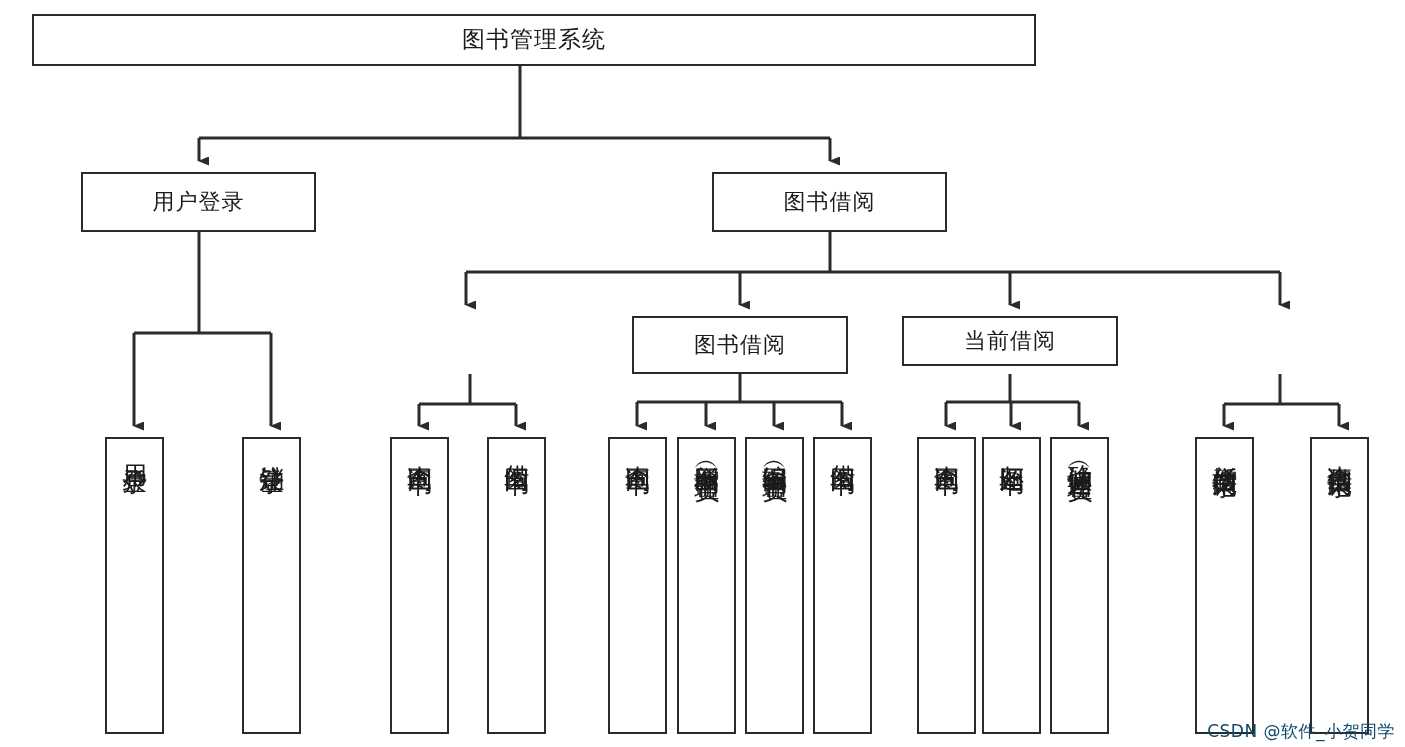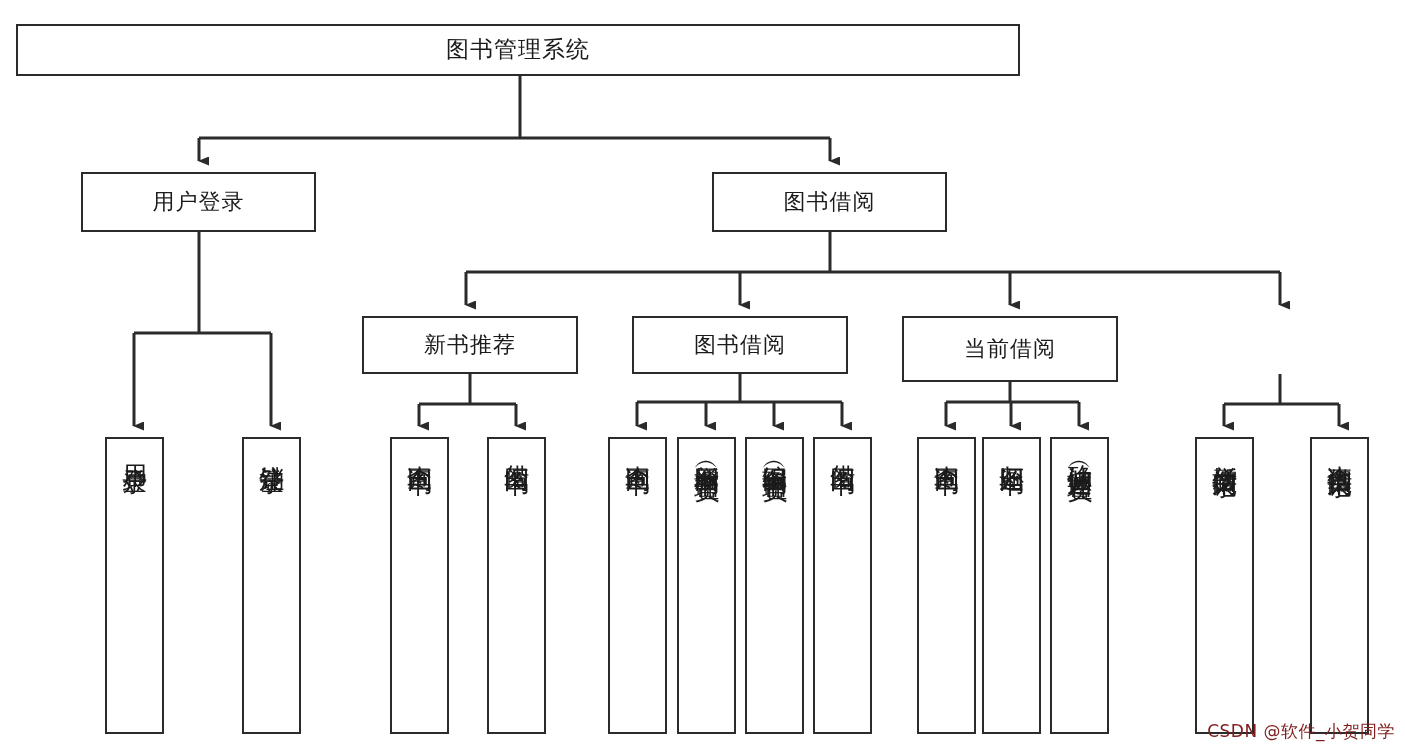--- a/index.html
+++ b/index.html
@@ -53,21 +53,21 @@
     letter-spacing: 2px;
     white-space: nowrap;
     display: block;
   }
   .node-root .label { font-size: 23px; }
   .watermark {
     position: absolute;
     right: 10px;
     bottom: 4px;
     font-size: 17px;
-    color: #7f1d1d;
+    color: #0c4a6e;
     white-space: nowrap;
     letter-spacing: 0.5px;
   }
 </style>
 </head>
 <body>
 
 <div id="canvas">
 
   <svg class="edges" viewBox="0 0 1405 747">
@@ -113,38 +113,35 @@
       <path d="M1011,402 L1011,426" marker-end="url(#arrow)"></path>
       <path d="M1079,402 L1079,426" marker-end="url(#arrow)"></path>
 
       <path d="M1280,374 L1280,404"></path>
       <path d="M1224,404 L1339,404"></path>
       <path d="M1224,404 L1224,426" marker-end="url(#arrow)"></path>
       <path d="M1339,404 L1339,426" marker-end="url(#arrow)"></path>
     </g>
   </svg>
 
-  <div class="node node-h node-root" style="left:16px; top:14px; width:1004px; height:52px;margin-top:10px;">
+  <div class="node node-h node-root" style="left:32px; top:14px; width:1004px; height:52px;">
     <span class="label">图书管理系统</span>
   </div>
 
   <div class="node node-h" style="left:81px; top:172px; width:235px; height:60px;">
     <span class="label">用户登录</span>
   </div>
   <div class="node node-h" style="left:712px; top:172px; width:235px; height:60px;">
     <span class="label">图书借阅</span>
   </div>
 
-  <div class="node node-h" style="left:362px; top:316px; width:216px; height:58px;">
-    <span class="label">新书推荐</span>
-  </div>
   <div class="node node-h" style="left:632px; top:316px; width:216px; height:58px;text-align:center;">
     <span class="label">图书借阅</span>
   </div>
-  <div class="node node-h" style="left:902px; top:316px; width:216px; height:66px;">
+  <div class="node node-h" style="left:902px; top:316px; width:216px; height:50px;">
     <span class="label">当前借阅</span>
   </div>
 
   <div class="node node-v" style="left:105px; top:437px; width:59px; height:297px;">
     <span class="label">用户登录</span>
   </div>
   <div class="node node-v" style="left:242px; top:437px; width:59px; height:297px;">
     <span class="label">注销登录</span>
   </div>
 

